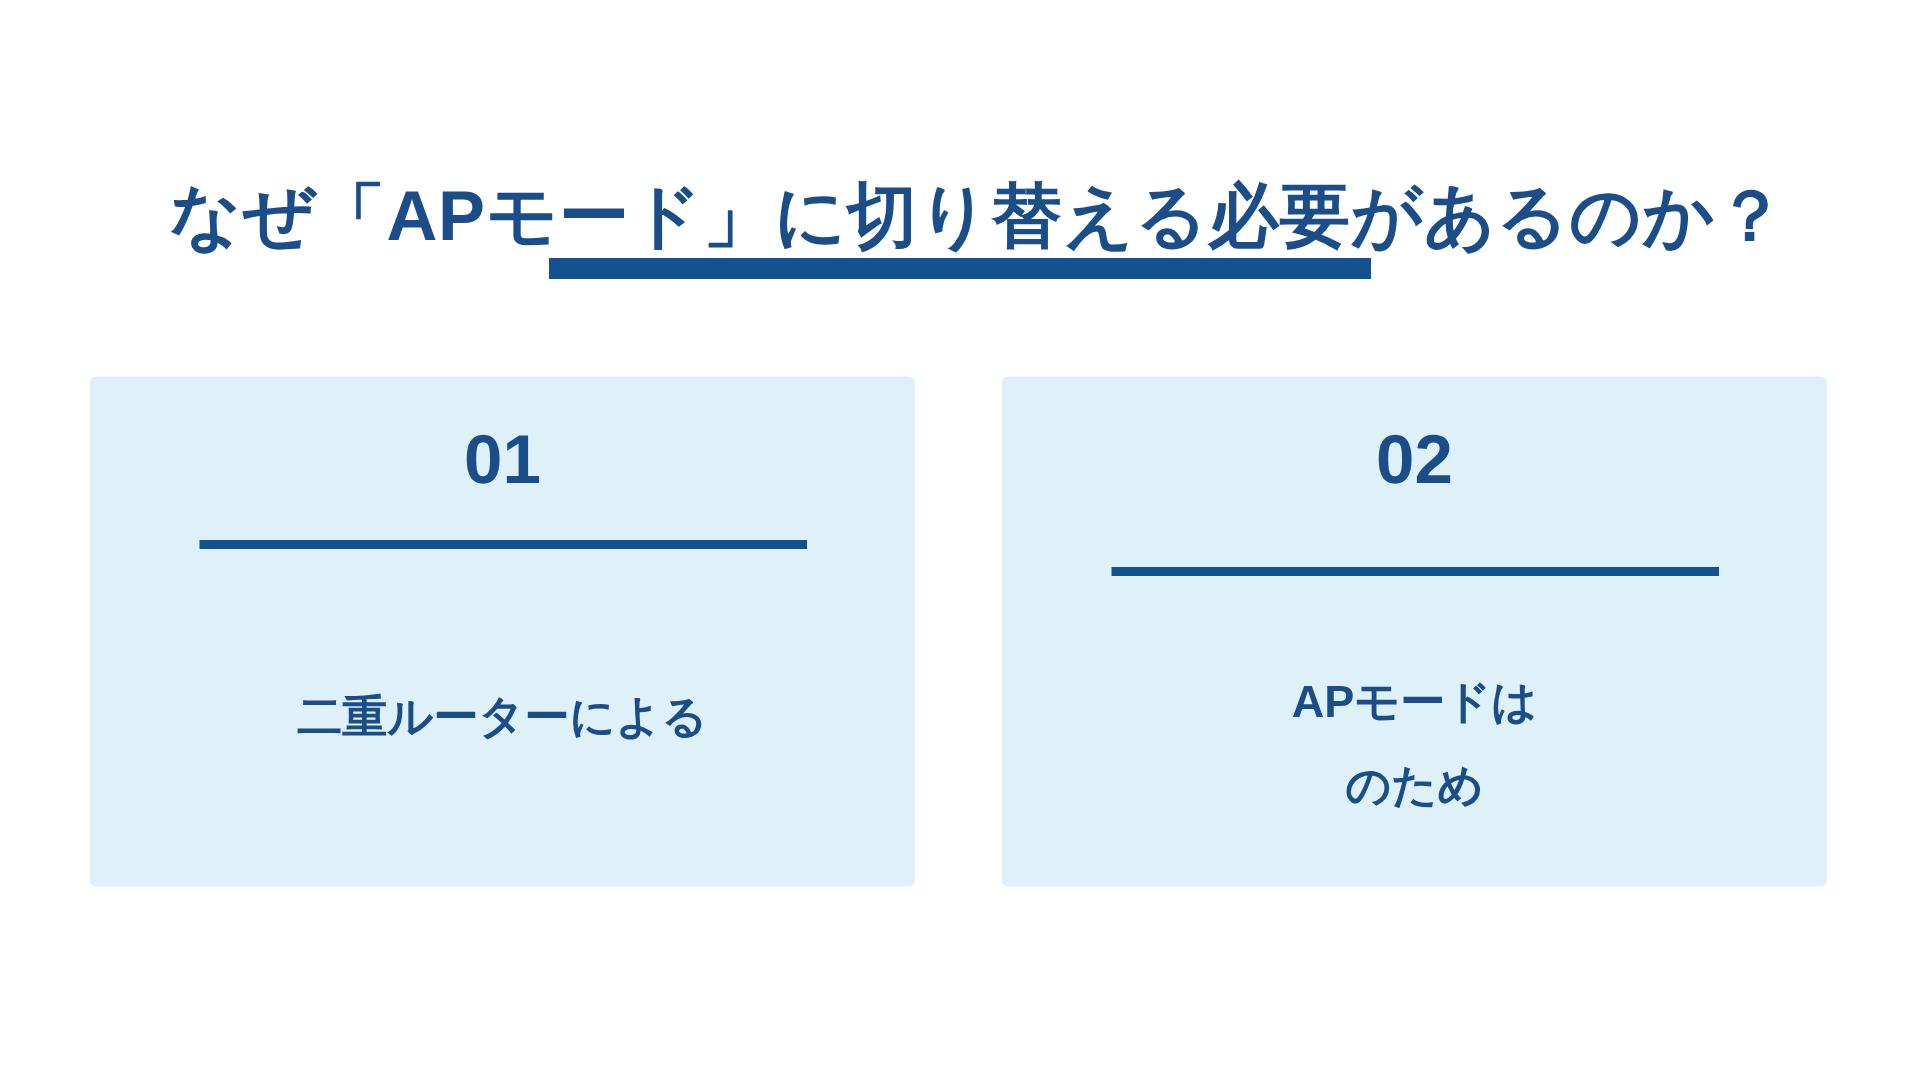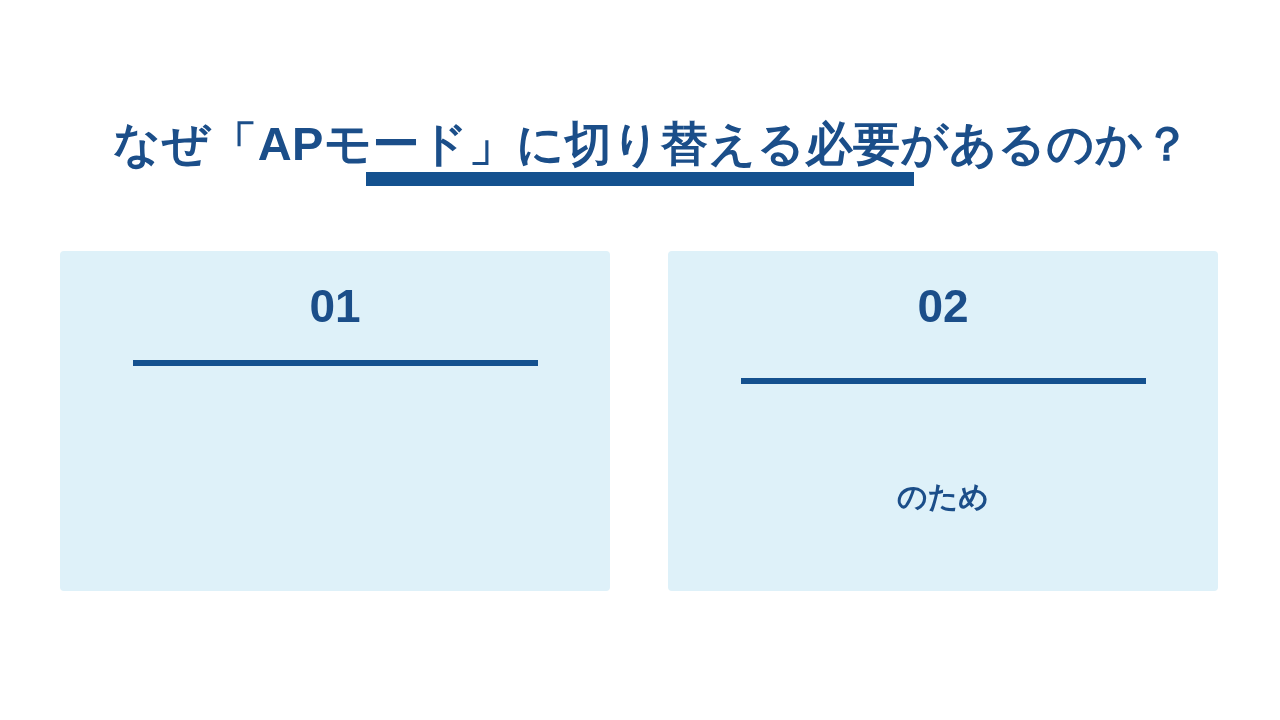--- a/index.html
+++ b/index.html
@@ -88,24 +88,26 @@
 <div class="slide">
 
   <h1 class="title">なぜ「APモード」に切り替える必要があるのか？</h1>
 
   <div class="title-underline"></div>
 
   <section class="card card-1">
     <div class="card-number">01</div>
     <div class="card-divider"></div>
     <div class="card-body">
+      <p class="card-line">二重ルーターによる</p>
     </div>
   </section>
 
   <section class="card card-2">
     <div class="card-number">02</div>
     <div class="card-divider"></div>
     <div class="card-body">
+      <p class="card-line">APモードは</p>
       <p class="card-line">のため</p>
     </div>
   </section>
 
 </div>
 
 </body></html>

